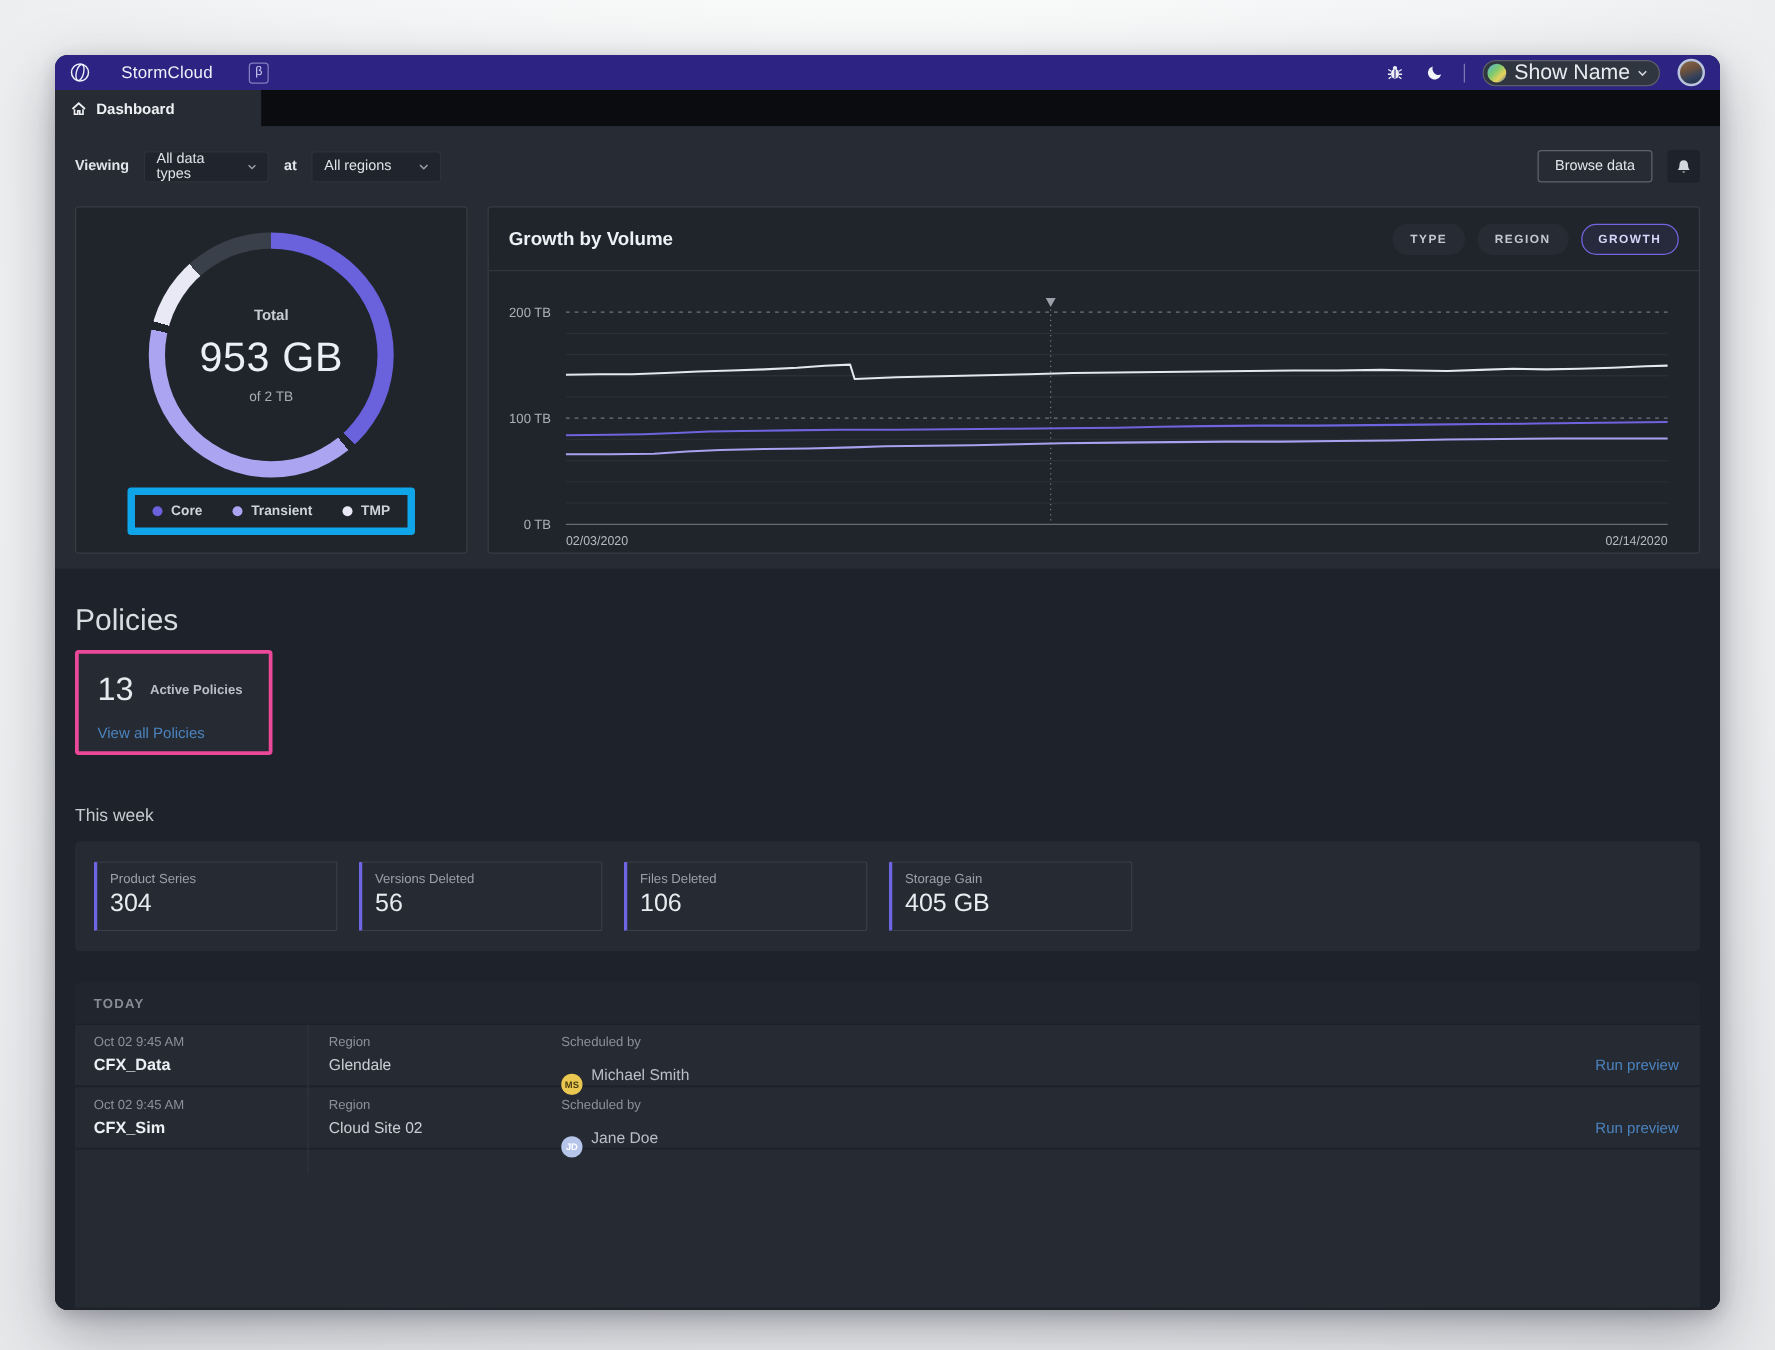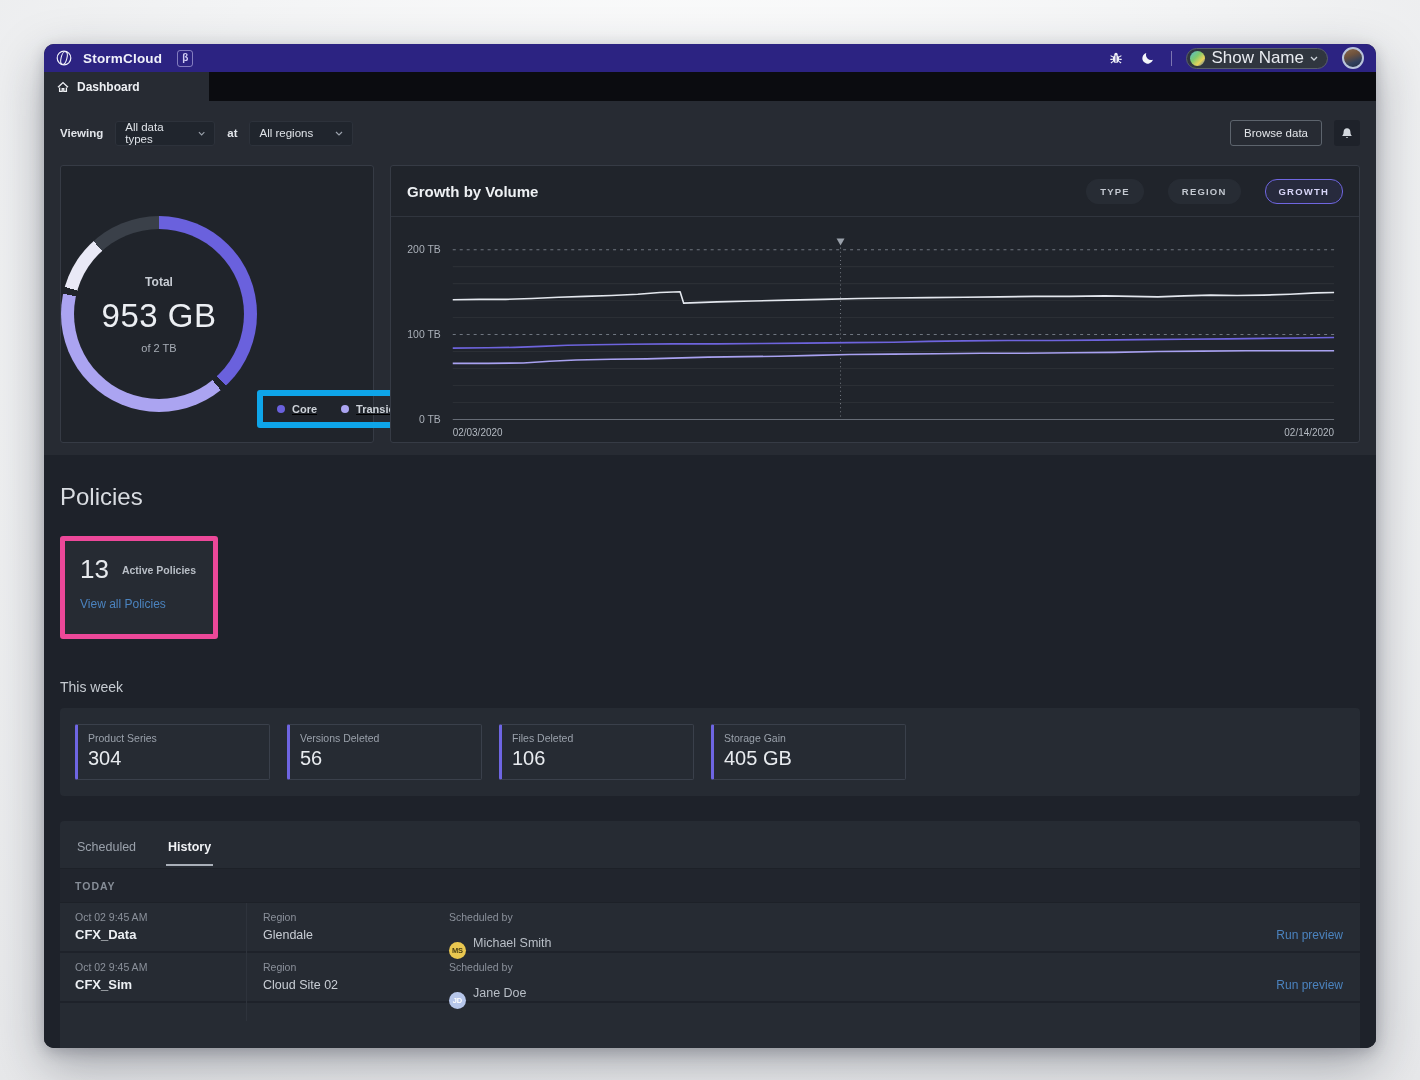--- a/index.html
+++ b/index.html
@@ -13,21 +13,21 @@
     width:1332px; height:1004px; margin:0 auto;
     background:#272b33; border-radius:10px; overflow:hidden;
     box-shadow:0 18px 50px rgba(30,34,48,.35), 0 4px 14px rgba(30,34,48,.22);
     display:flex; flex-direction:column;
   }
   
   .titlebar {
     height:28px; background:var(--topbar,#2c2382); flex:0 0 auto;
     display:flex; align-items:center; padding:0 12px; color:#f0f1fa;
   }
-  .logo-wrap { display:flex; align-items:center; gap:11px;font-weight:bold; }
+  .logo-wrap { display:flex; gap:25px; }
   .app-name { font-size:13.5px; letter-spacing:.2px; color:#f0f1fa; }
   .beta-badge {
     font-size:10px; line-height:1; color:#cfcbf2; border:1px solid rgba(205,200,242,.55);
     border-radius:3px; padding:2px 4px 3px; margin-left:4px;
   }
   .titlebar-right { margin-left:auto; display:flex; align-items:center; gap:14px; }
   .tb-iconbtn { display:flex; align-items:center; justify-content:center; width:18px; height:18px; cursor:pointer; }
   .tb-divider { width:1px; height:15px; background:rgba(255,255,255,.38); }
   .user-pill {
     display:flex; align-items:center; gap:6px; height:21px; padding:0 9px 0 3px;
@@ -64,21 +64,21 @@
     height:26px; padding:0 13px; background:transparent; border:1px solid #5d646d; border-radius:3px;
     color:#e3e6ea; font-size:11.5px; font-family:inherit; cursor:pointer;
   }
   .bell-btn {
     width:26px; height:26px; background:#1e222a; border:none; border-radius:3px;
     display:flex; align-items:center; justify-content:center; cursor:pointer;
   }
   
   .cards-row { flex:0 0 auto; display:flex; gap:16px; padding:0 16px; height:278px; }
   .card { background:#20242b; border:1px solid #363b45; border-radius:3px; }
-  .donut-card { width:314px; display:flex; flex-direction:row; align-items:center;text-decoration:underline; }
+  .donut-card { width:314px; display:flex; flex-direction:column; align-items:center; }
   .donut { width:196px; height:196px; border-radius:50%; position:relative; margin-top:20px; flex:0 0 auto; }
   .donut-hole {
     position:absolute; inset:13px; border-radius:50%; background:#20242b;
     display:flex; flex-direction:column; align-items:center; justify-content:center;
   }
   .donut-title { font-size:12px; font-weight:bold; color:#c8cdd4; margin-bottom:8px; }
   .donut-value { font-size:33px; font-weight:300; color:#eceff3; letter-spacing:.5px; }
   .donut-sub { font-size:11px; color:#a7adb6; margin-top:7px; }
   .legend-box {
     margin-top:auto; margin-bottom:14px; display:flex; gap:24px; align-items:center;
@@ -87,34 +87,34 @@
   .legend-item { display:flex; align-items:center; gap:7px; }
   .legend-dot { width:8px; height:8px; border-radius:50%; }
   .legend-label { font-size:11px; font-weight:bold; color:#ced3d9; }
   
   .chart-card { flex:1; display:flex; flex-direction:column; min-width:0; }
   .chart-header {
     display:flex; align-items:center; justify-content:space-between;
     padding:13px 16px 12px; border-bottom:1px solid #30353e;
   }
   .chart-title { font-size:15px; font-weight:bold; color:#eef1f4; }
-  .chart-toggles { display:flex; gap:24px;align-items:center; }
+  .chart-toggles { display:flex; gap:10px;align-items:center; }
   .pill {
     font-size:9.5px; font-weight:bold; letter-spacing:1.2px; color:#c3c8d0;
     background:#272c34; border:1px solid #272c34; border-radius:12px; padding:6px 13px;
     font-family:inherit; cursor:pointer;
   }
   .pill.active { border-color:#6f66e0; background:rgba(110,100,224,.10); color:#d8d6f8; }
   .chart-body { flex:1; min-height:0; padding:4px 2px 0; }
   .chart-body svg { display:block; width:100%; height:100%; }
   
   .lower-panel { flex:1; background:#1e222a; margin-top:12px; padding:0 16px; min-height:0; overflow:hidden; }
   .section-title-lg { font-size:24px; font-weight:300; color:#d9dce1; margin-top:28px; }
   .policies-card {
-    width:158px; height:103px; margin-top:25px; background:#262b33; border:5px solid #ec4899;
+    width:158px; height:84px; margin-top:9px; background:#262b33; border:3px solid #ec4899;
     border-radius:3px; padding:13px 15px;
   }
   .policies-count-row { display:flex; align-items:center; gap:13px; }
   .policies-count { font-size:26px; font-weight:300; color:#e6e9ed; }
   .policies-count-label { font-size:10.5px; font-weight:bold; color:#b9bfc7; }
   .link { color:var(--link,#4b83bf); font-size:12px; text-decoration:none; cursor:pointer; }
   .policies-link { display:inline-block; margin-top:12px; }
   .section-title-md { font-size:14px; font-weight:400; color:#c6cbd1; margin-top:40px; }
   .week-container { margin-top:13px; height:88px; background:#262b33; border-radius:4px; padding:16px 15px; display:flex; gap:17px; }
   .stat-card {
@@ -328,24 +328,20 @@
           <div class="stat-label">Files Deleted</div>
           <div class="stat-value">106</div>
         </div>
         <div class="stat-card">
           <div class="stat-label">Storage Gain</div>
           <div class="stat-value">405 GB</div>
         </div>
       </div>
 
       <div class="sched-container">
-        <div class="sched-tabs">
-          <span class="sched-tab">Scheduled</span>
-          <span class="sched-tab active">History</span>
-        </div>
 
         <div class="sched-band">TODAY</div>
 
         <div class="sched-row">
           <div class="sched-cell c1">
             <div class="row-time">Oct 02 9:45 AM</div>
             <div class="row-name">CFX_Data</div>
           </div>
           <div class="sched-cell c2">
             <div class="row-label">Region</div>

